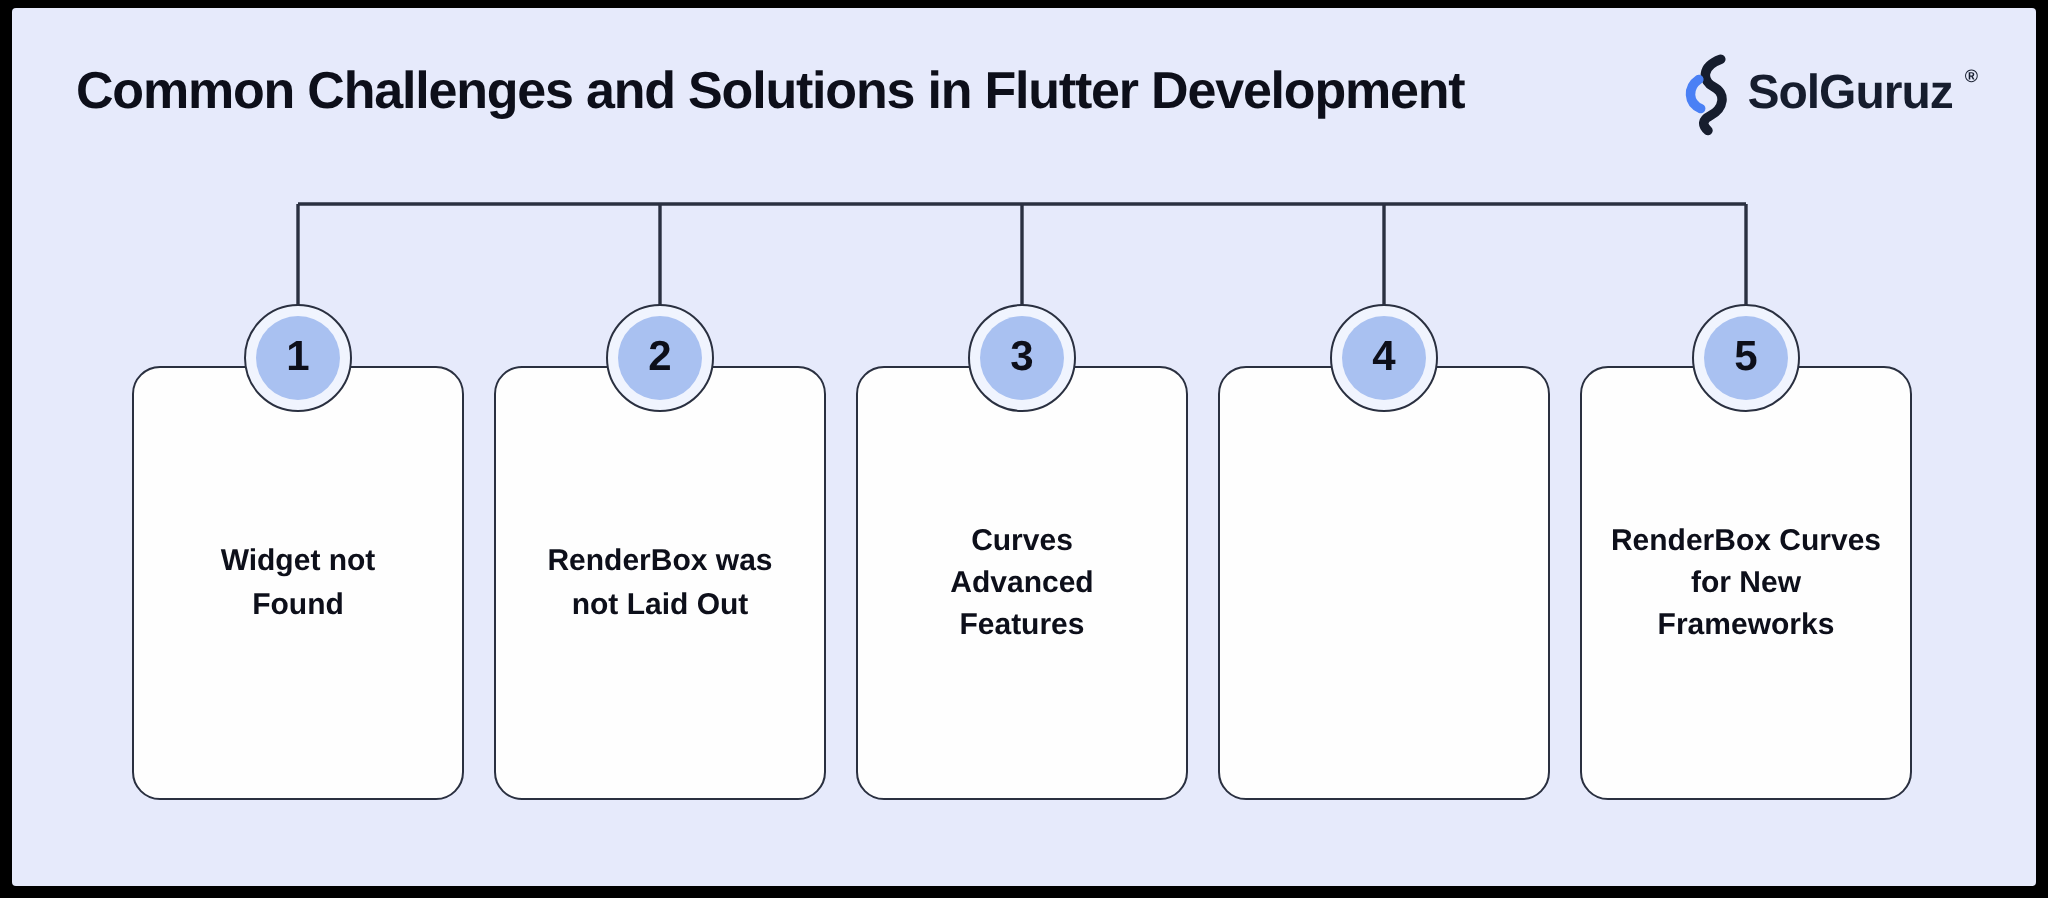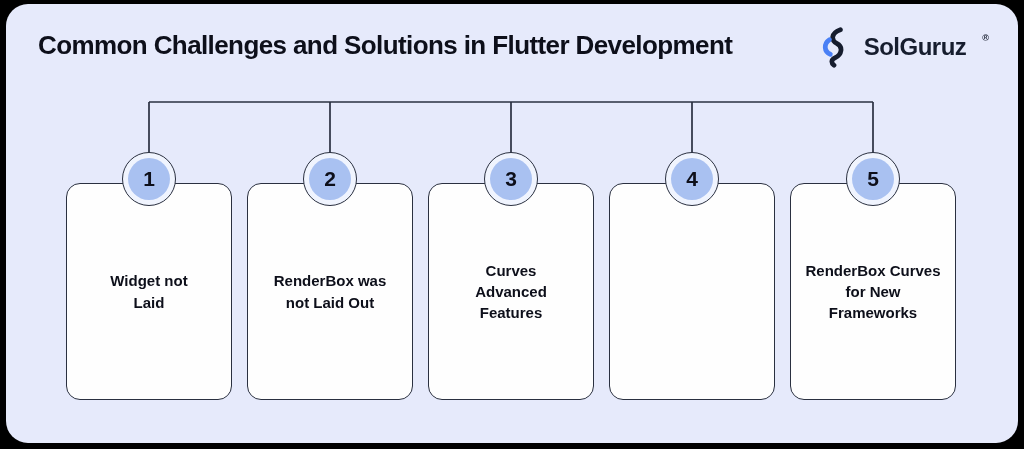--- a/index.html
+++ b/index.html
@@ -13,29 +13,29 @@
     --logo-dark:#161d2e;
     --logo-blue:#4a80f5;
   }
   html,body{margin:0;padding:0;background:#000;}
   .frame{
     position:relative;width:1024px;height:449px;background:var(--frame);
     font-family:"Liberation Sans",sans-serif;overflow:hidden;
   }
   .canvas{
     position:absolute;left:6px;top:4px;right:6px;bottom:6px;
-    background:var(--background);border-radius:22px;overflow:hidden;
+    background:var(--background);border-radius:2px;overflow:hidden;
   }
   .page-title{
     position:absolute;left:32px;top:26px;margin:0;
     font-size:26px;font-weight:800;letter-spacing:-0.6px;color:var(--ink);
   }
   .logo{
     position:absolute;right:30px;top:22px;
-    display:flex;align-items:center;gap:15px;
+    display:flex;align-items:center;gap:5px;
   }
   .logo-icon{display:block;}
   .logo-text{
     font-size:24px;font-weight:800;letter-spacing:-0.5px;color:var(--logo-dark);
   }
   .logo-reg{
     font-size:9px;font-weight:700;color:var(--logo-dark);
     position:relative;top:-9px;left:1px;
   }
   .connector{position:absolute;left:0;top:0;pointer-events:none;}
@@ -91,21 +91,21 @@
       </svg>
 
     <div class="cards-row">
   <div class="card">
     <div class="badge">
       <div class="badge-inner">
         <span class="badge-number">1</span>
       </div>
     </div>
     <div class="card-label">Widget not
-Laid</div>
+Found</div>
   </div>
 
   <div class="card">
     <div class="badge">
       <div class="badge-inner">
         <span class="badge-number">2</span>
       </div>
     </div>
     <div class="card-label">RenderBox was
 not Laid Out</div>

